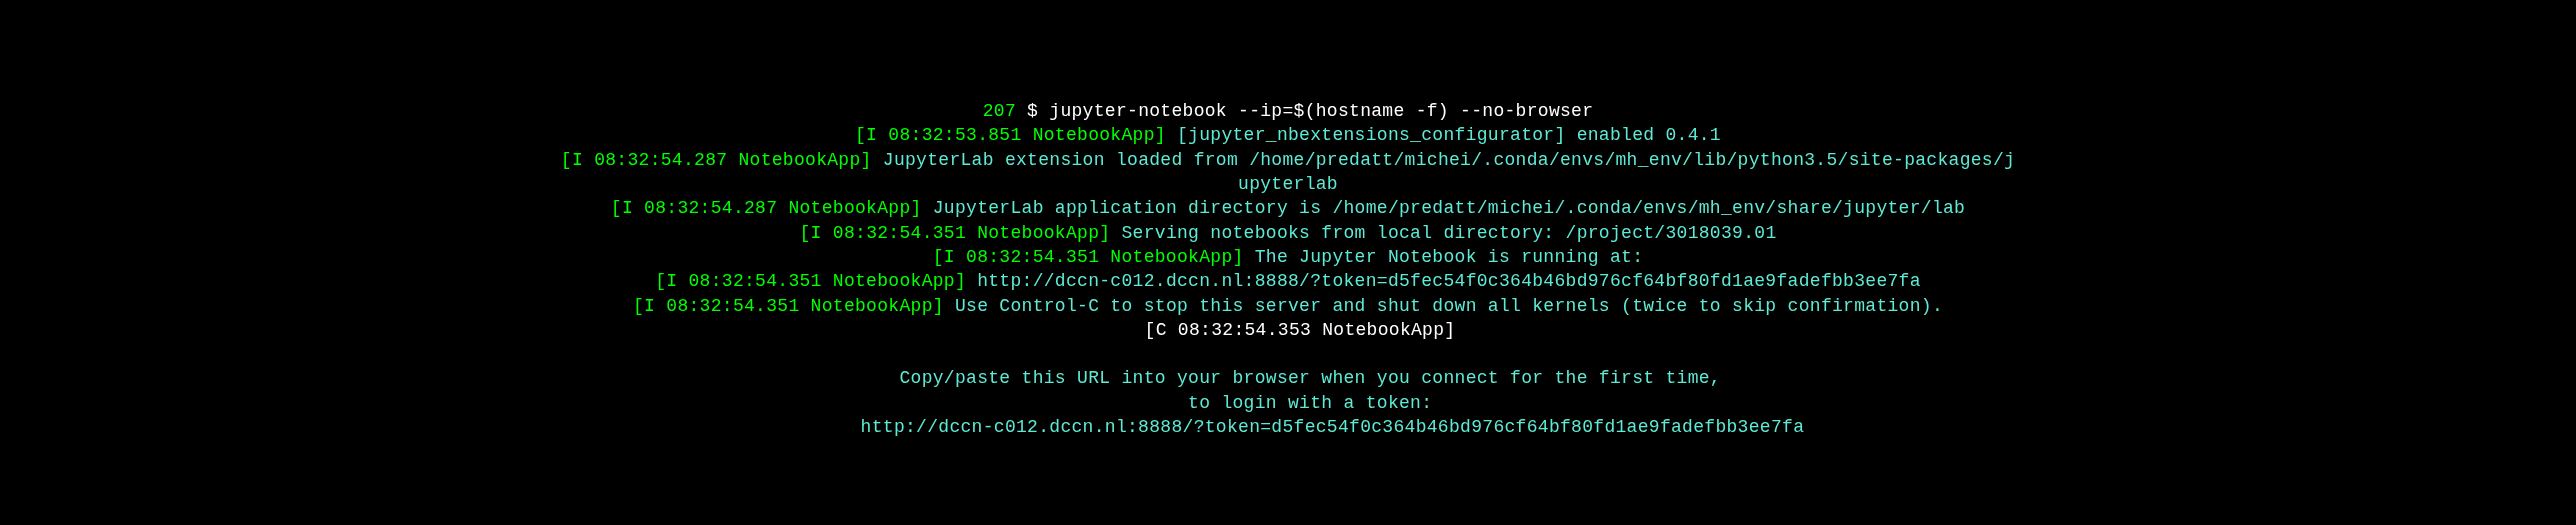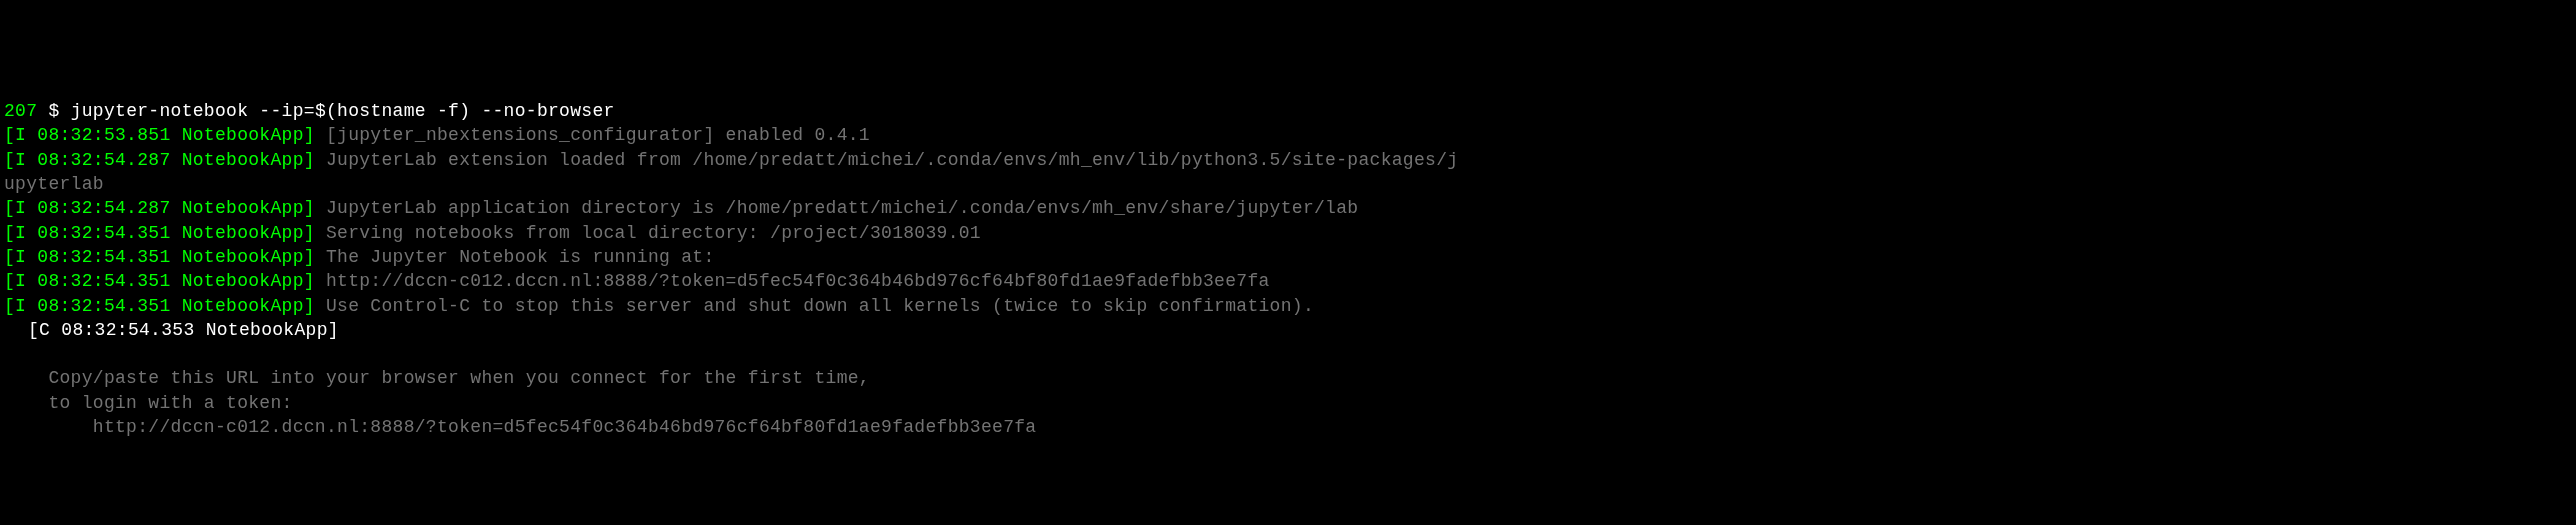--- a/index.html
+++ b/index.html
@@ -24,28 +24,29 @@
       color: #ffffff;
     }
     .command {
       color: #ffffff;
     }
     .info-prefix {
       color: #00ff00;
       font-family: Liberation Mono, monospace;
     }
     .white-msg {
-      color: #737373;
+      color: #5eead4;
     }
     .critical-prefix {
       color: #ffffff;
       margin-left: 24px;
     }
     .line {
       display: block;
+      text-align: center;
     }
   </style>
 </head>
 <body>
 
 
 
 <div><span class="line"><span class="prompt-num">207</span> <span class="prompt-dollar">$</span> <span class="command">jupyter-notebook --ip=$(hostname -f) --no-browser</span></span><span class="line"><span class="info-prefix">[I 08:32:53.851 NotebookApp]</span><span class="white-msg"> [jupyter_nbextensions_configurator] enabled 0.4.1</span></span><span class="line"><span class="info-prefix">[I 08:32:54.287 NotebookApp]</span><span class="white-msg"> JupyterLab extension loaded from /home/predatt/michei/.conda/envs/mh_env/lib/python3.5/site-packages/j</span></span><span class="line"><span class="white-msg">upyterlab</span></span><span class="line"><span class="info-prefix">[I 08:32:54.287 NotebookApp]</span><span class="white-msg"> JupyterLab application directory is /home/predatt/michei/.conda/envs/mh_env/share/jupyter/lab</span></span><span class="line"><span class="info-prefix">[I 08:32:54.351 NotebookApp]</span><span class="white-msg"> Serving notebooks from local directory: /project/3018039.01</span></span><span class="line"><span class="info-prefix">[I 08:32:54.351 NotebookApp]</span><span class="white-msg"> The Jupyter Notebook is running at:</span></span><span class="line"><span class="info-prefix">[I 08:32:54.351 NotebookApp]</span><span class="white-msg"> http://dccn-c012.dccn.nl:8888/?token=d5fec54f0c364b46bd976cf64bf80fd1ae9fadefbb3ee7fa</span></span><span class="line"><span class="info-prefix">[I 08:32:54.351 NotebookApp]</span><span class="white-msg"> Use Control-C to stop this server and shut down all kernels (twice to skip confirmation).</span></span><span class="line"><span class="critical-prefix">[C 08:32:54.353 NotebookApp]</span><span class="white-msg"></span></span><span class="line"><span class="white-msg"></span> </span><span class="line"><span class="white-msg">    Copy/paste this URL into your browser when you connect for the first time,</span></span><span class="line"><span class="white-msg">    to login with a token:</span></span><span class="line"><span class="white-msg">        http://dccn-c012.dccn.nl:8888/?token=d5fec54f0c364b46bd976cf64bf80fd1ae9fadefbb3ee7fa</span></span></div>
 
 

